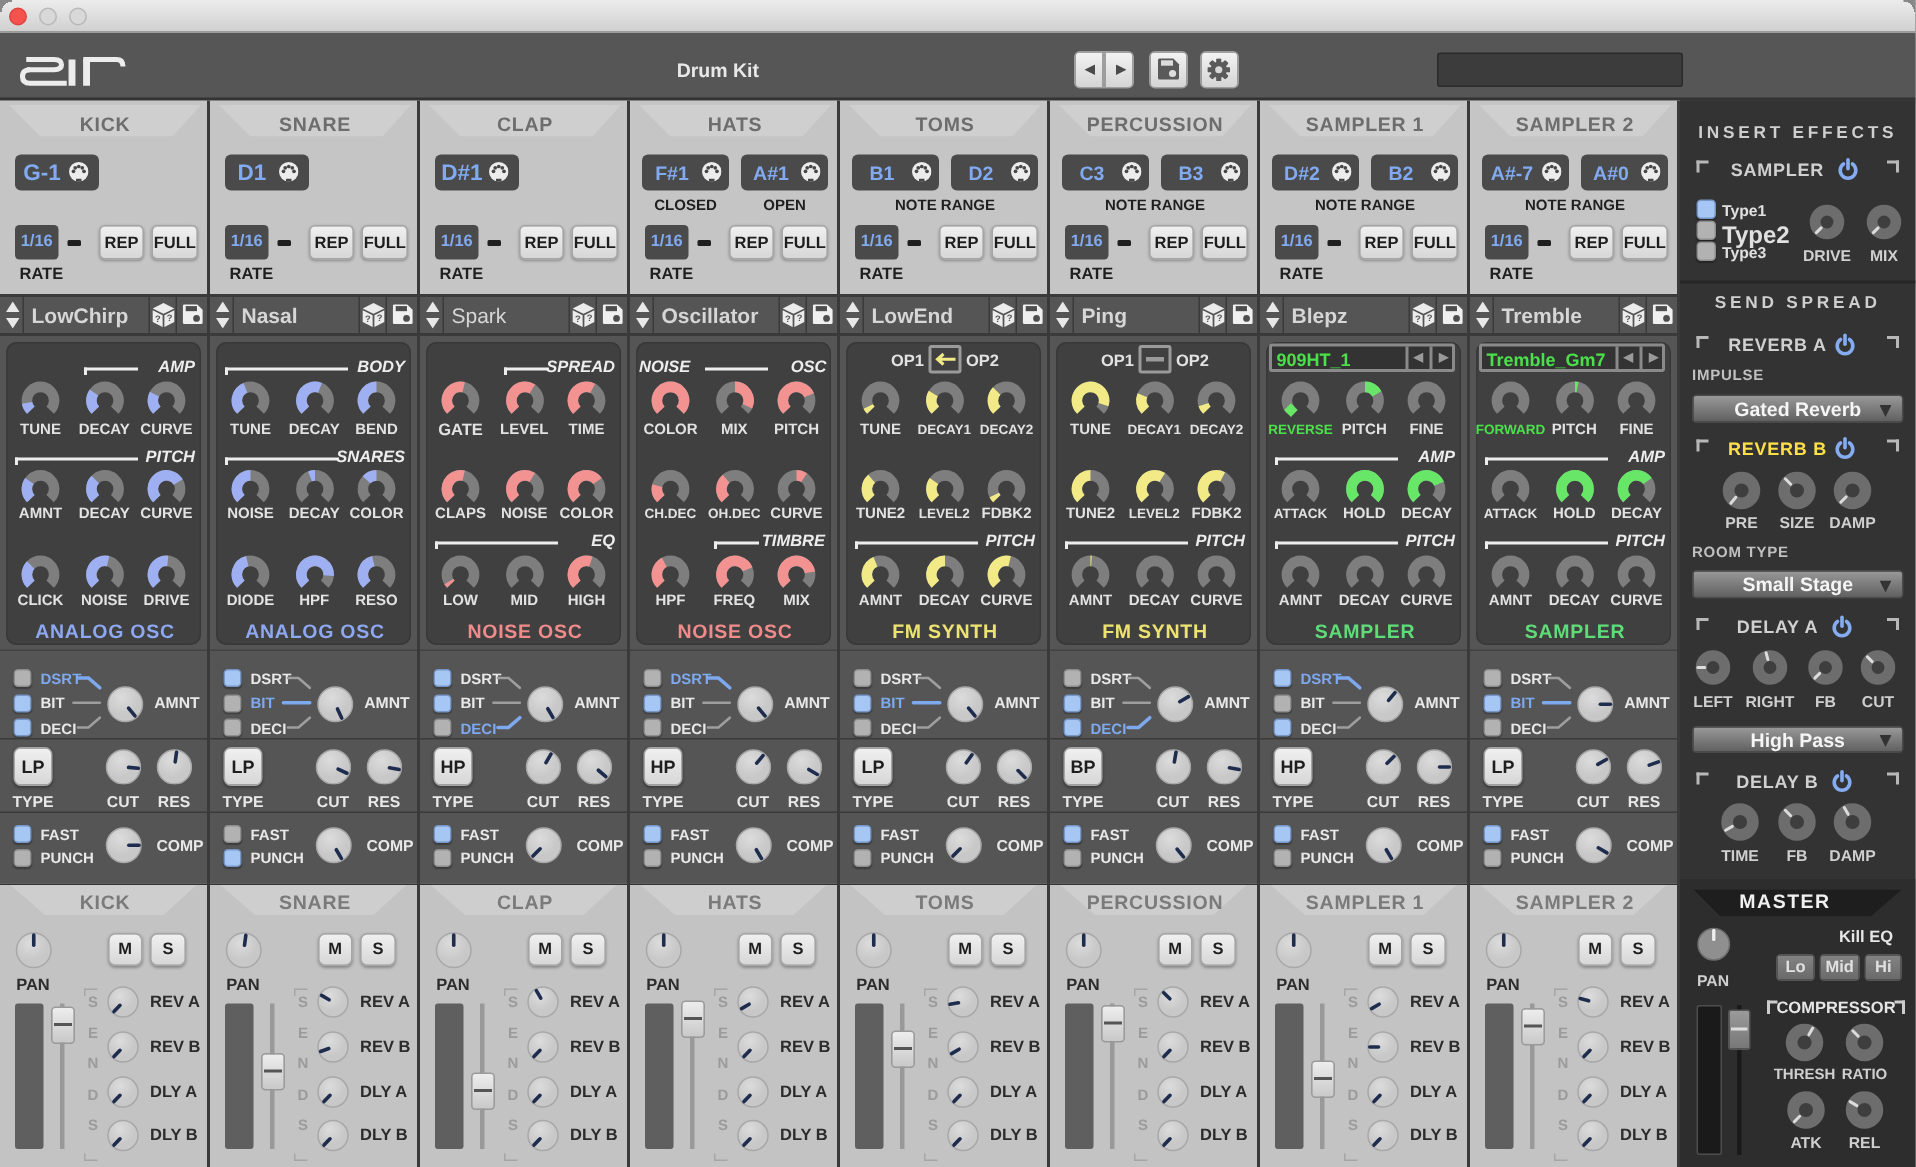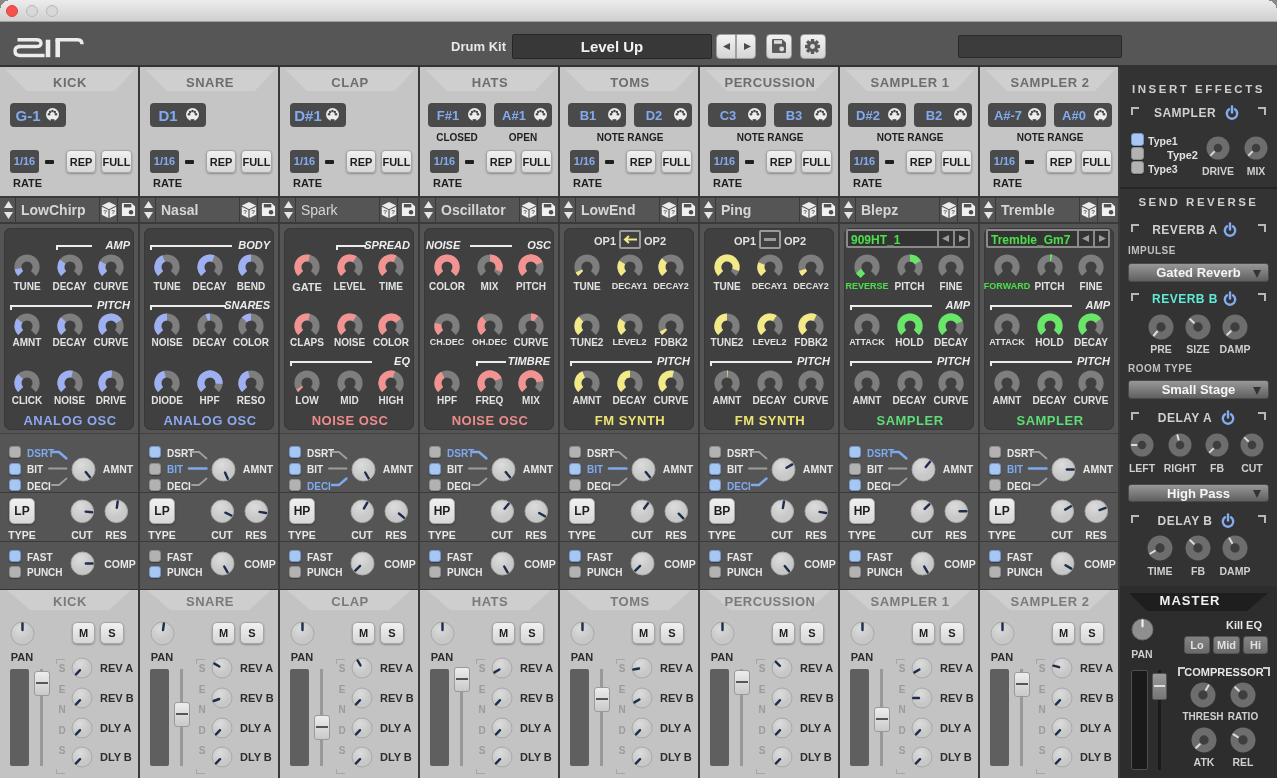--- a/index.html
+++ b/index.html
@@ -16,21 +16,20 @@
     <svg class="abs" style="left:0px;top:22px" width="95" height="45" viewBox="0 0 95 45">
 <g fill="none" stroke="#ececec" stroke-width="3.4" stroke-linecap="butt">
 <path d="M17.5,17.7 H36 Q41,17.7 41,21.2 Q41,24.5 36,24.5 H18"></path>
 <path d="M20,24.5 Q15,24.5 15,29 Q15,33.5 20,33.5 H44.5"></path>
 <path d="M48,17.7 V35.2" stroke-width="4.6"></path>
 <path d="M57.7,17.7 V35.2" stroke-width="4.6"></path>
 <path d="M55.5,17.7 H77.5 Q82,17.7 82,22.3"></path>
 </g>
     </svg>
     <div style="position:absolute;left:440px;top:40px;width:66px;text-align:right;font-size:13px;font-weight:bold;color:#e8e8e8;letter-spacing:0;line-height:1;">Drum Kit</div>
-    <div class="abs" style="left:512px;top:34px;width:200px;height:25px;background:#383838;border:1px solid #262626;border-radius:2px;display:flex;align-items:center;justify-content:center;font-size:15px;font-weight:bold;color:#f0f0f0">Level Up</div>
     <div class="abs" style="left:716px;top:34px;width:20px;height:25px;background:linear-gradient(#f2f2f2,#d5d5d5);border:1px solid #9e9e9e;border-radius:4px 0 0 4px"></div>
     <div class="abs" style="left:736px;top:34px;width:20px;height:25px;background:linear-gradient(#f2f2f2,#d5d5d5);border:1px solid #9e9e9e;border-radius:0 4px 4px 0"></div>
     <svg style="position:absolute;left:723px;top:43px" width="7" height="7">
       <polygon points="7,0 7,7 0,3.5" fill="#4a4a4a"></polygon>
     </svg>
     <svg style="position:absolute;left:744px;top:43px" width="7" height="7">
       <polygon points="0,0 0,7 7,3.5" fill="#4a4a4a"></polygon>
     </svg>
     <div class="abs" style="left:766px;top:34px;width:26px;height:25px;background:linear-gradient(#f2f2f2,#d5d5d5);border:1px solid #9e9e9e;border-radius:4px"></div>
     <svg style="position:absolute;left:771px;top:38px" width="16" height="16" viewBox="0 0 16 16">
@@ -2025,48 +2024,48 @@
       <div style="position:absolute;left:0px;top:40px;width:130px;text-align:center;font-size:12px;font-weight:bold;color:#d0d0d0;letter-spacing:0.5px;line-height:1;">SAMPLER</div>
       <svg style="position:absolute;left:104px;top:38px" width="16" height="16">
         <path d="M10.98,4.34 A5.20,5.20 0 1 1 5.02,4.34" stroke="#85acf0" stroke-width="2.4" fill="none" stroke-linecap="round"></path>
         <line x1="8" y1="1.5" x2="8" y2="7.5" stroke="#85acf0" stroke-width="2.4" stroke-linecap="round"></line>
       </svg>
       <div style="position:absolute;left:11px;top:40px;width:8px;height:8px;border-left:2px solid #b8b8b8;border-top:2px solid #b8b8b8"></div>
       <div style="position:absolute;left:138px;top:40px;width:8px;height:8px;border-right:2px solid #b8b8b8;border-top:2px solid #b8b8b8"></div>
       <div style="position:absolute;left:11px;top:66px;width:13px;height:13px;background:#a6c6f4;border:1px solid #7795c5;border-radius:3px;box-shadow:0 1px 1px rgba(0,0,0,.3)"></div>
       <div style="position:absolute;left:28px;top:69px;width:50px;text-align:left;font-size:10.5px;font-weight:bold;color:#e0e0e0;letter-spacing:0;line-height:1;">Type1</div>
       <div style="position:absolute;left:11px;top:80px;width:13px;height:13px;background:#b2b2b2;border:1px solid #8d8d8d;border-radius:3px;box-shadow:0 1px 1px rgba(0,0,0,.3)"></div>
-      <div style="position:absolute;left:28px;top:83px;width:50px;text-align:right;font-size:11px;font-weight:bold;color:#e0e0e0;letter-spacing:0;line-height:1;">Type2</div>
+      <div style="position:absolute;left:28px;top:83px;width:50px;text-align:left;font-size:16px;font-weight:bold;color:#e0e0e0;letter-spacing:0;line-height:1;">Type2</div>
       <div style="position:absolute;left:11px;top:94px;width:13px;height:13px;background:#b2b2b2;border:1px solid #8d8d8d;border-radius:3px;box-shadow:0 1px 1px rgba(0,0,0,.3)"></div>
       <div style="position:absolute;left:28px;top:97px;width:50px;text-align:left;font-size:10.5px;font-weight:bold;color:#e0e0e0;letter-spacing:0;line-height:1;">Type3</div>
       <svg style="position:absolute;left:86px;top:69px" width="24" height="24">
         <circle cx="12.0" cy="12.0" r="7.9" fill="#3e3e3e" stroke="#6d6d6d" stroke-width="7.199999999999999"></circle>
         <line x1="8.1" y1="15.9" x2="4.9" y2="19.1" stroke="#dcdcdc" stroke-width="2.0" stroke-linecap="round"></line>
       </svg>
       <svg style="position:absolute;left:124px;top:69px" width="24" height="24">
         <circle cx="12.0" cy="12.0" r="7.9" fill="#3e3e3e" stroke="#6d6d6d" stroke-width="7.199999999999999"></circle>
         <line x1="8.1" y1="15.9" x2="4.9" y2="19.1" stroke="#dcdcdc" stroke-width="2.0" stroke-linecap="round"></line>
       </svg>
       <div style="position:absolute;left:78px;top:99px;width:40px;text-align:center;font-size:10.5px;font-weight:bold;color:#cfcfcf;letter-spacing:0;line-height:1;">DRIVE</div>
       <div style="position:absolute;left:116px;top:99px;width:40px;text-align:center;font-size:10.5px;font-weight:bold;color:#cfcfcf;letter-spacing:0;line-height:1;">MIX</div>
       <div class="abs" style="left:0;top:120px;width:157px;height:2px;background:#262626"></div>
-      <div style="position:absolute;left:0px;top:130px;width:157px;text-align:center;font-size:11.5px;font-weight:bold;color:#cfcfcf;letter-spacing:2.5px;line-height:1;">SEND REVERSE</div>
+      <div style="position:absolute;left:0px;top:130px;width:157px;text-align:center;font-size:11.5px;font-weight:bold;color:#cfcfcf;letter-spacing:2.5px;line-height:1;">SEND SPREAD</div>
       <div style="position:absolute;left:0px;top:157px;width:130px;text-align:center;font-size:12px;font-weight:bold;color:#d0d0d0;letter-spacing:0.5px;line-height:1;">REVERB A</div>
       <svg style="position:absolute;left:102px;top:155px" width="16" height="16">
         <path d="M10.98,4.34 A5.20,5.20 0 1 1 5.02,4.34" stroke="#85acf0" stroke-width="2.4" fill="none" stroke-linecap="round"></path>
         <line x1="8" y1="1.5" x2="8" y2="7.5" stroke="#85acf0" stroke-width="2.4" stroke-linecap="round"></line>
       </svg>
       <div style="position:absolute;left:11px;top:157px;width:8px;height:8px;border-left:2px solid #b8b8b8;border-top:2px solid #b8b8b8"></div>
       <div style="position:absolute;left:138px;top:157px;width:8px;height:8px;border-right:2px solid #b8b8b8;border-top:2px solid #b8b8b8"></div>
       <div style="position:absolute;left:8px;top:179px;width:80px;text-align:left;font-size:10px;font-weight:bold;color:#c0c0c0;letter-spacing:0.5px;line-height:1;">IMPULSE</div>
       <div class="abs" style="left:8px;top:196px;width:141px;height:19px;border-radius:3px;background:linear-gradient(#989898,#606060);border:1px solid #4a4a4a;display:flex;align-items:center;justify-content:center;font-size:13px;font-weight:bold;color:#f5f5f5">Gated Reverb</div>
       <svg style="position:absolute;left:133px;top:202.5px" width="8" height="8">
         <polygon points="0,0 8,0 4.0,8" fill="#333"></polygon>
       </svg>
-      <div style="position:absolute;left:0px;top:226px;width:130px;text-align:center;font-size:12px;font-weight:bold;color:#5eead4;letter-spacing:0.5px;line-height:1;">REVERB B</div>
+      <div style="position:absolute;left:0px;top:226px;width:130px;text-align:center;font-size:12px;font-weight:bold;color:#fde047;letter-spacing:0.5px;line-height:1;">REVERB B</div>
       <svg style="position:absolute;left:102px;top:224px" width="16" height="16">
         <path d="M10.98,4.34 A5.20,5.20 0 1 1 5.02,4.34" stroke="#85acf0" stroke-width="2.4" fill="none" stroke-linecap="round"></path>
         <line x1="8" y1="1.5" x2="8" y2="7.5" stroke="#85acf0" stroke-width="2.4" stroke-linecap="round"></line>
       </svg>
       <div style="position:absolute;left:11px;top:226px;width:8px;height:8px;border-left:2px solid #b8b8b8;border-top:2px solid #b8b8b8"></div>
       <div style="position:absolute;left:138px;top:226px;width:8px;height:8px;border-right:2px solid #b8b8b8;border-top:2px solid #b8b8b8"></div>
       <svg style="position:absolute;left:28px;top:247px" width="26" height="26">
         <circle cx="13.0" cy="13.0" r="8.6" fill="#3e3e3e" stroke="#6d6d6d" stroke-width="7.8"></circle>
         <line x1="9.2" y1="17.5" x2="5.9" y2="21.5" stroke="#dcdcdc" stroke-width="2.0" stroke-linecap="round"></line>
       </svg>

